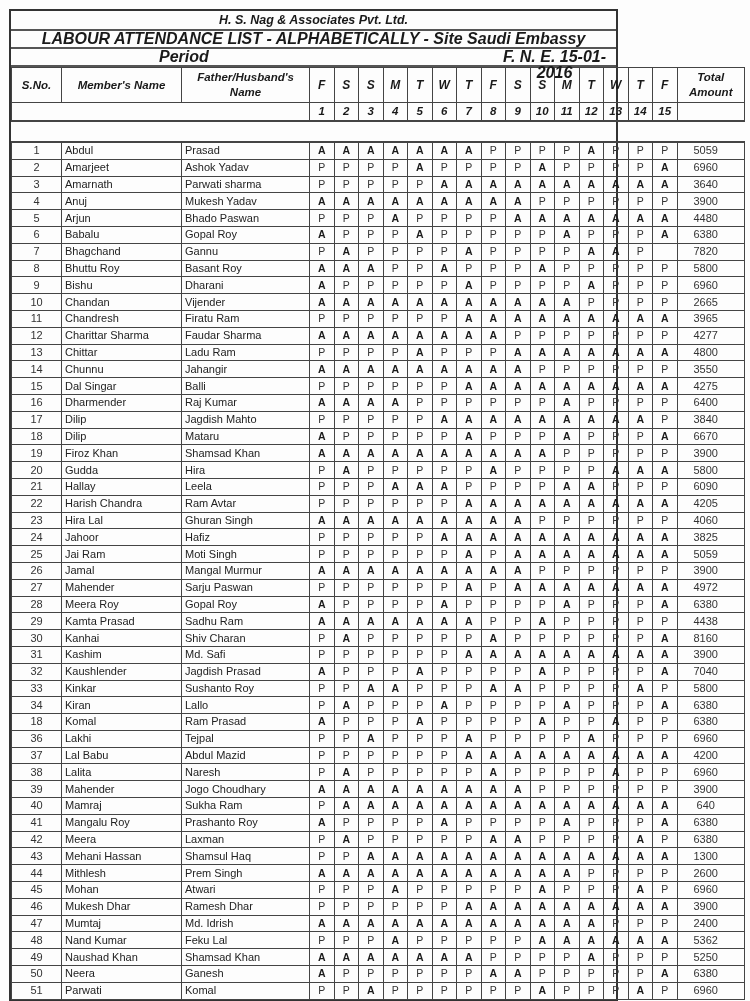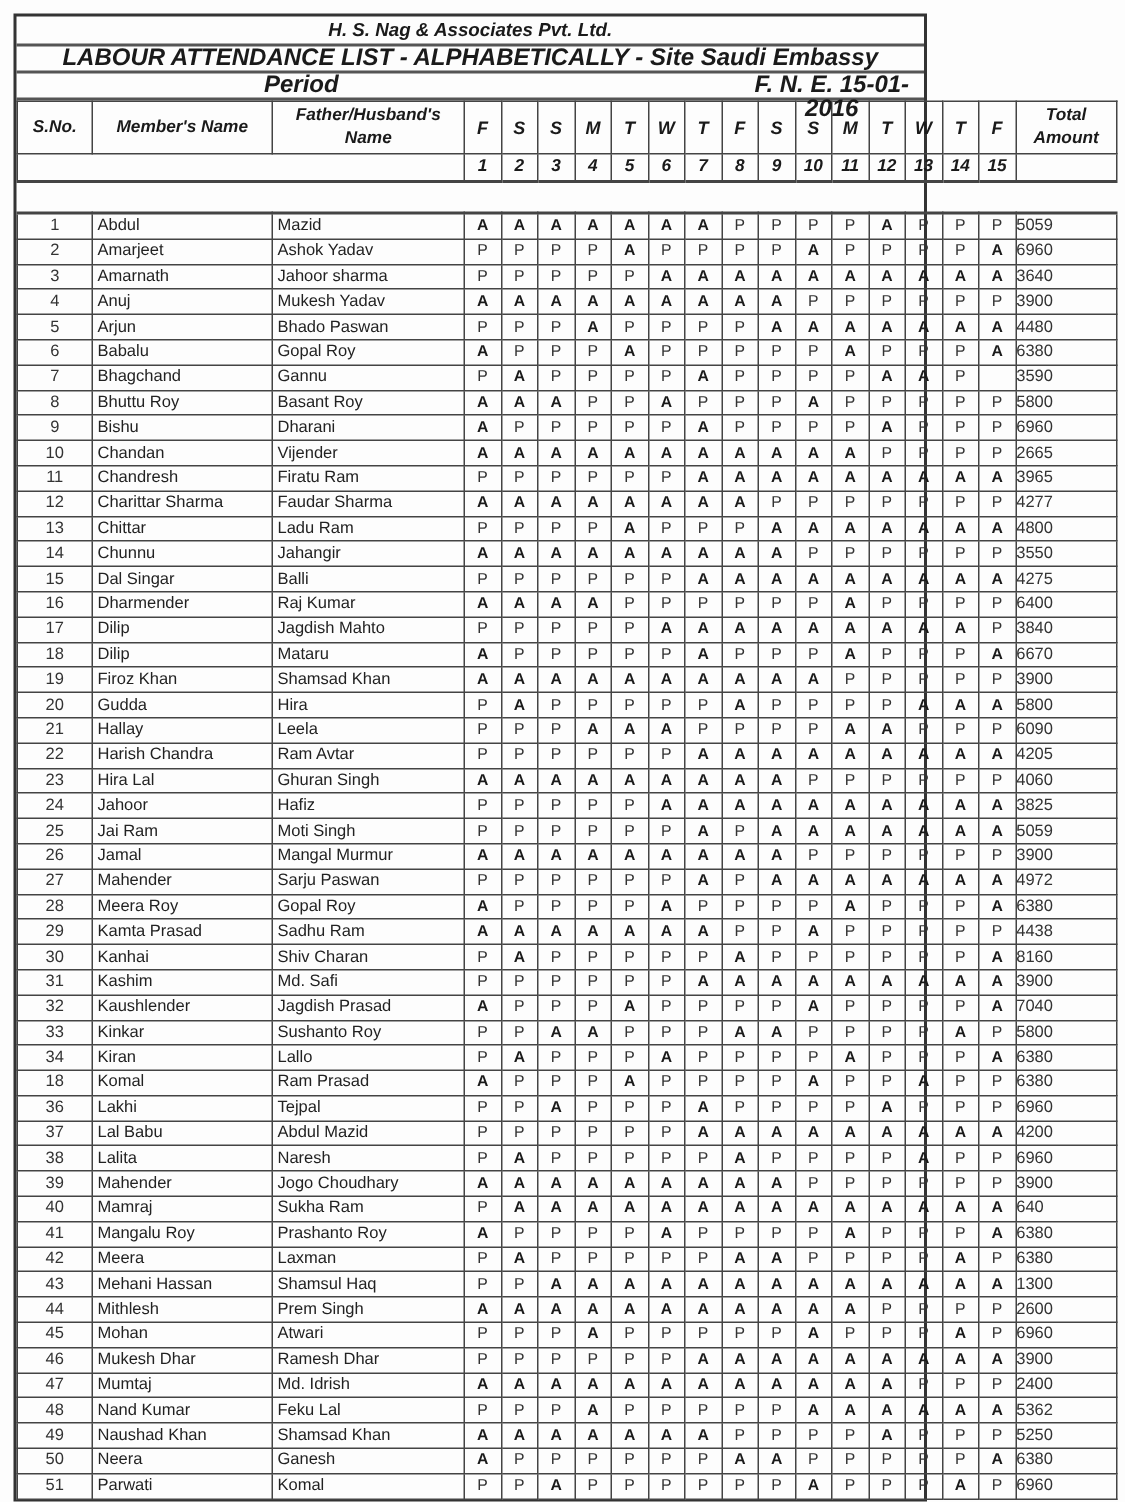--- a/index.html
+++ b/index.html
@@ -2,35 +2,35 @@
 <html><head>
 <meta charset="utf-8">
 <style>
   html, body { margin:0; padding:0; background:#fdfdfd; }
   body { width:750px; height:1001px; position:relative; overflow:hidden;
          font-family:"Liberation Sans", sans-serif; color:#1a1a1a; }
   .sheet { position:absolute; left:9px; top:9px; width:609px; border:2px solid #333; box-sizing:border-box; }
   .bar { border-bottom:2px solid #555; text-align:center; font-style:italic; font-weight:bold; font-size:16px; height:16px; line-height:16px; box-sizing:content-box; }
   .bar.title { font-size:12.5px; height:18px; line-height:18px; }
   .period { position:relative; }
-  .period .pl { position:absolute; left:165px; top:0; }
+  .period .pl { position:absolute; left:148px; top:0; }
   .period .pv { position:absolute; left:467px; top:0;margin-left:15px; }
   table { border-collapse:collapse; width:733px; table-layout:fixed; }
   td, th { border:1px solid #444; padding:0; font-size:11px; height:15.8px; line-height:15px; overflow:hidden; white-space:nowrap; }
   th { font-style:italic; font-weight:bold; font-size:11.5px; }
   .hdr th { height:34px; line-height:15px; }
   .hdr th.day { font-size:12px; }
   .nums td { font-style:italic; font-weight:bold; text-align:center; font-size:11.5px; height:17px; border-bottom:2px solid #444; }
   .spacer td { height:19px; border-left:none; border-right:none; border-bottom:2px solid #444; }
   td.sno { text-align:center; color:#333; }
   td.name, td.father { padding-left:3px; color:#222; }
   td.att { text-align:center; font-size:10.5px; }
   td.att.A { font-weight:bold; }
   td.att.P { font-weight:normal; color:#333; }
-  td.amt { text-align:left; padding-right:10px; color:#333; }
+  td.amt { text-align:center; padding-right:10px; color:#333; }
   tr.row td { height:15.8px; }
 </style>
 </head>
 <body>
 
 <div class="sheet">
   <div class="bar title">H. S. Nag &amp; Associates Pvt. Ltd.</div>
   <div class="bar">LABOUR ATTENDANCE LIST - ALPHABETICALLY - Site Saudi Embassy</div>
   <div class="bar period">
     <span class="pl">Period</span>
@@ -87,21 +87,21 @@
           <td></td>
       </tr>
       <tr class="spacer">
         <td colspan="19"></td>
       </tr>
     </thead>
     <tbody id="body-rows">
         <tr class="row">
           <td class="sno">1</td>
           <td class="name">Abdul</td>
-          <td class="father">Mazid</td>
+          <td class="father">Prasad</td>
           <td class="att A">A</td>
           <td class="att A">A</td>
           <td class="att A">A</td>
           <td class="att A">A</td>
           <td class="att A">A</td>
           <td class="att A">A</td>
           <td class="att A">A</td>
           <td class="att P">P</td>
           <td class="att P">P</td>
           <td class="att P">P</td>
@@ -129,21 +129,21 @@
           <td class="att P">P</td>
           <td class="att P">P</td>
           <td class="att P">P</td>
           <td class="att P">P</td>
           <td class="att A">A</td>
           <td class="amt">6960</td>
         </tr>
         <tr class="row">
           <td class="sno">3</td>
           <td class="name">Amarnath</td>
-          <td class="father">Jahoor sharma</td>
+          <td class="father">Parwati sharma</td>
           <td class="att P">P</td>
           <td class="att P">P</td>
           <td class="att P">P</td>
           <td class="att P">P</td>
           <td class="att P">P</td>
           <td class="att A">A</td>
           <td class="att A">A</td>
           <td class="att A">A</td>
           <td class="att A">A</td>
           <td class="att A">A</td>
@@ -229,21 +229,21 @@
           <td class="att P">P</td>
           <td class="att A">A</td>
           <td class="att P">P</td>
           <td class="att P">P</td>
           <td class="att P">P</td>
           <td class="att P">P</td>
           <td class="att A">A</td>
           <td class="att A">A</td>
           <td class="att P">P</td>
           <td class="att "></td>
-          <td class="amt">3590</td>
+          <td class="amt">7820</td>
         </tr>
         <tr class="row">
           <td class="sno">8</td>
           <td class="name">Bhuttu Roy</td>
           <td class="father">Basant Roy</td>
           <td class="att A">A</td>
           <td class="att A">A</td>
           <td class="att A">A</td>
           <td class="att P">P</td>
           <td class="att P">P</td>

